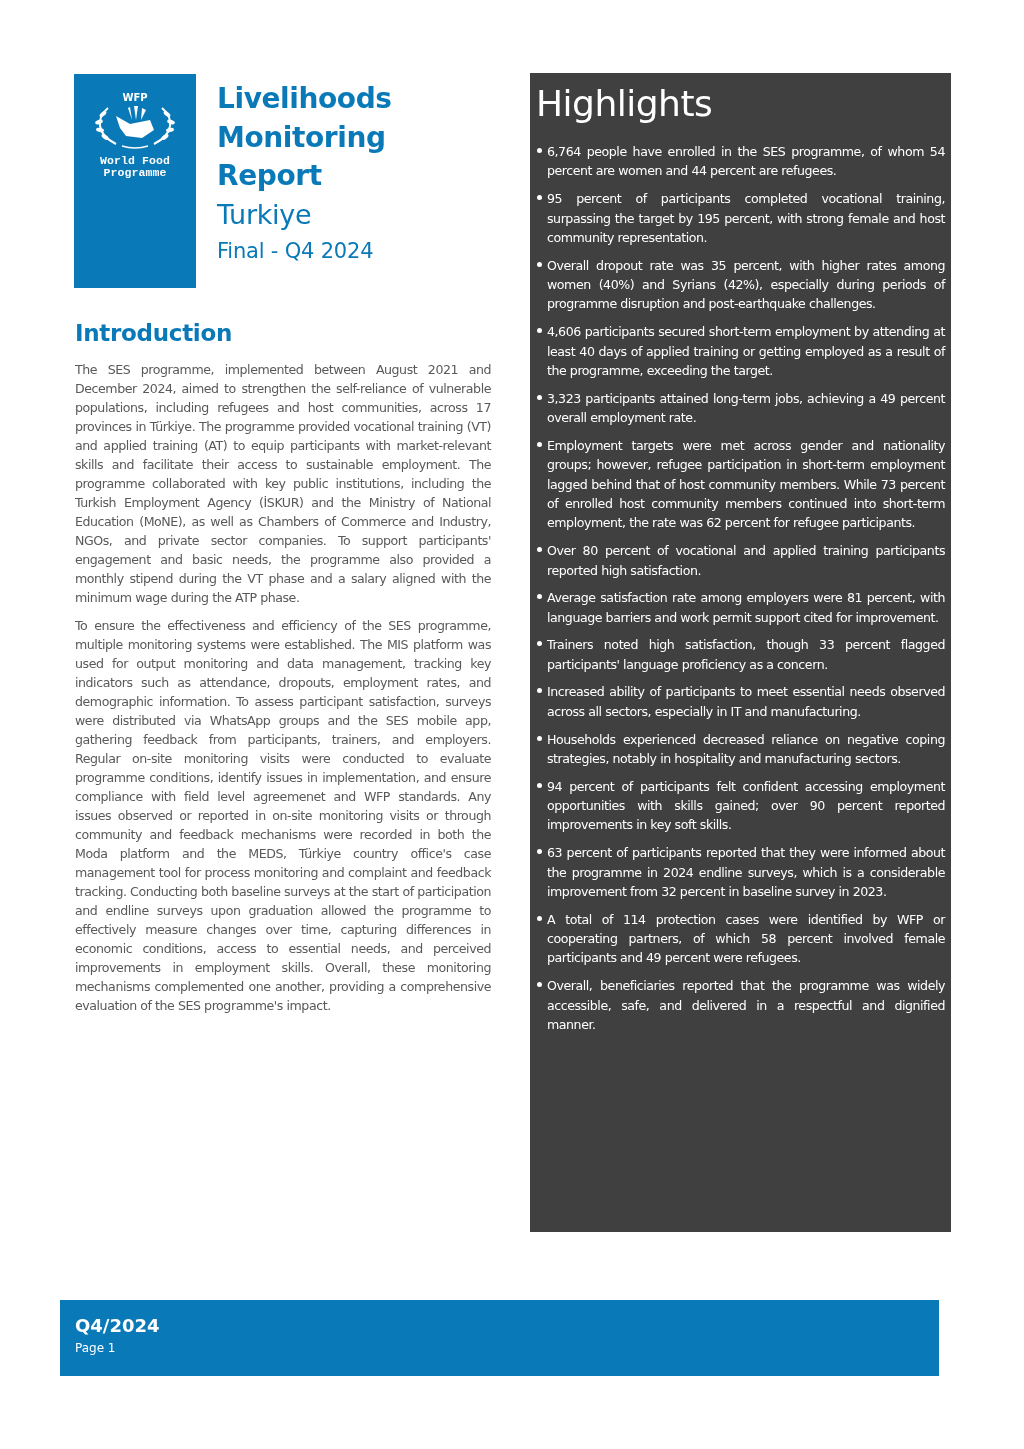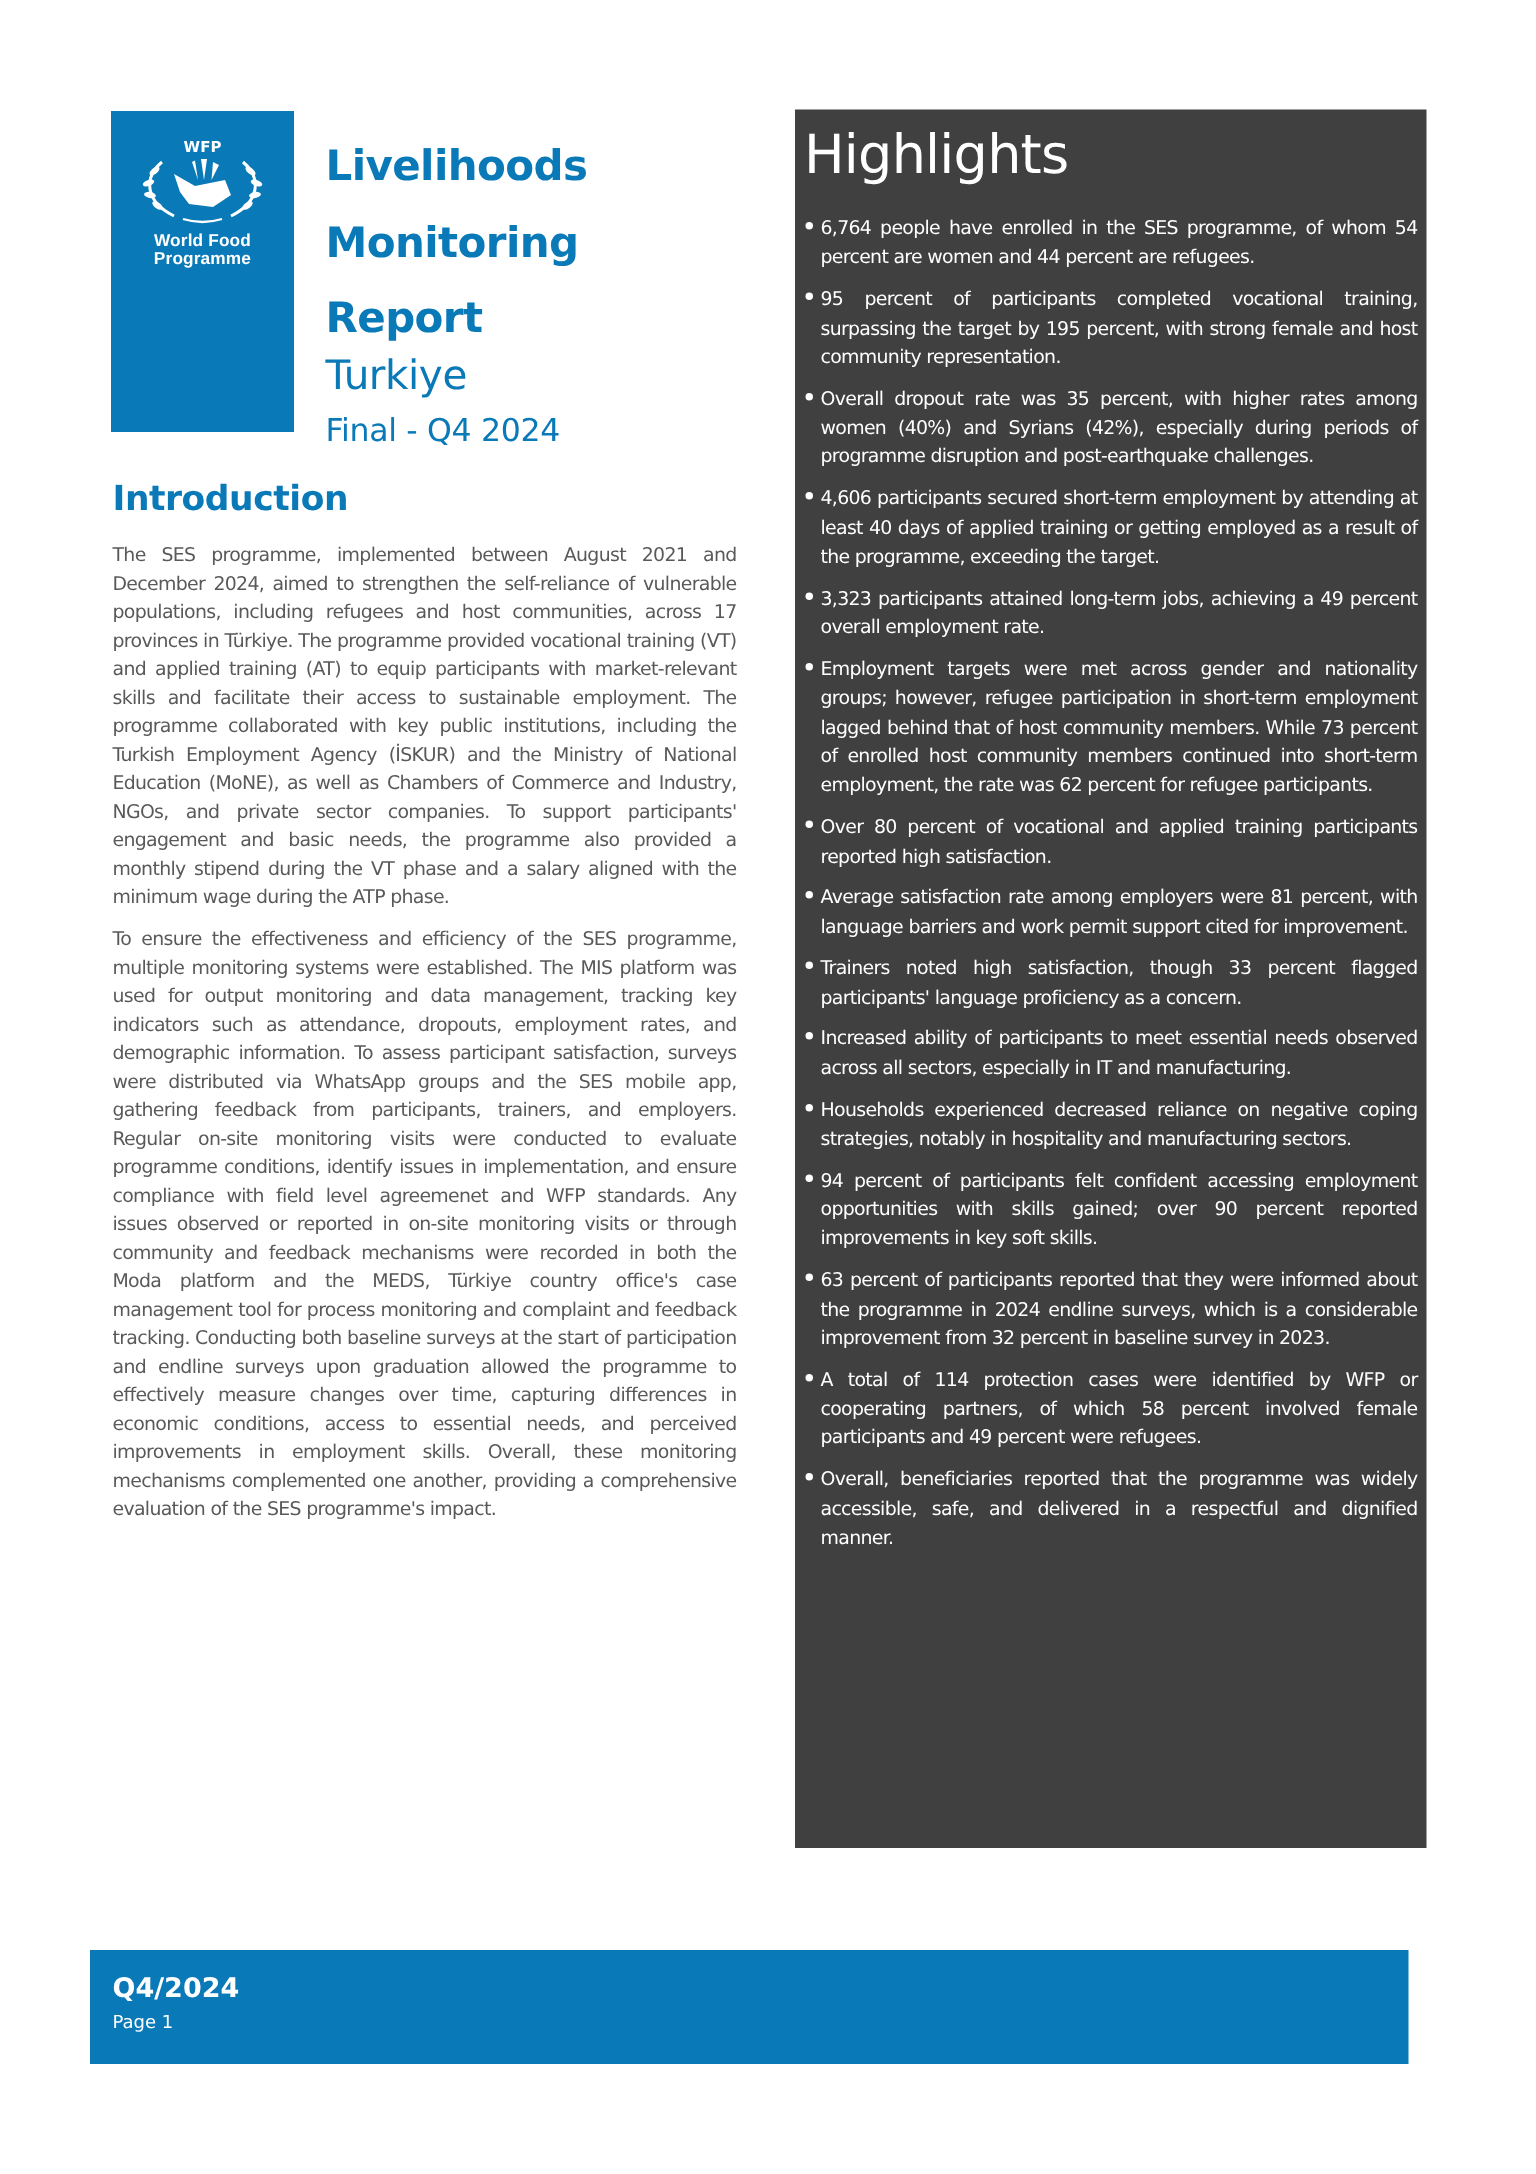--- a/index.html
+++ b/index.html
@@ -6,28 +6,28 @@
   html, body { width: 1024px; height: 1449px; background: #ffffff; }
   body { position: relative; font-family: "DejaVu Sans", sans-serif; color: #555555; overflow: hidden; }
 
   .logo-box {
     position: absolute; left: 74px; top: 74px; width: 122px; height: 214px;
     background: #0a79b8;
   }
   .logo-svg { position: absolute; left: 12px; top: 16px; width: 98px; height: 62px; }
   .logo-text {
     position: absolute; left: 0; top: 81px; width: 122px; text-align: center;
-    color: #ffffff; font-family: Liberation Sans, sans-serif; font-weight: bold;
+    color: #ffffff; font-family: Liberation Mono, monospace; font-weight: bold;
     font-size: 11.5px; line-height: 12px; letter-spacing: 0.1px;
   }
 
   .title-block { position: absolute; left: 217px; top: 80px; width: 290px; color: #0a79b8; }
   .title-main {
     font-family: "DejaVu Sans", sans-serif; font-weight: bold; font-size: 28px;
-    line-height: 38.5px; letter-spacing: -0.4px; margin-top: 12px;
+    line-height: 38.5px; letter-spacing: -0.4px;
   }
   .title-country { font-size: 27px; line-height: 38px; letter-spacing: -0.3px; margin-top: 0px; }
   .title-period { font-size: 21px; line-height: 34px; letter-spacing: -0.2px; }
 
   .intro { position: absolute; left: 75px; top: 318px; width: 416px; }
   .intro-heading { color: #0a79b8; font-size: 23px; line-height: 30px; margin-bottom: 12px; letter-spacing: -0.3px; }
   .intro p {
     font-size: 12.6px; line-height: 19px; text-align: justify; color: #595959;
     letter-spacing: -0.45px; margin-bottom: 9px;
   }

